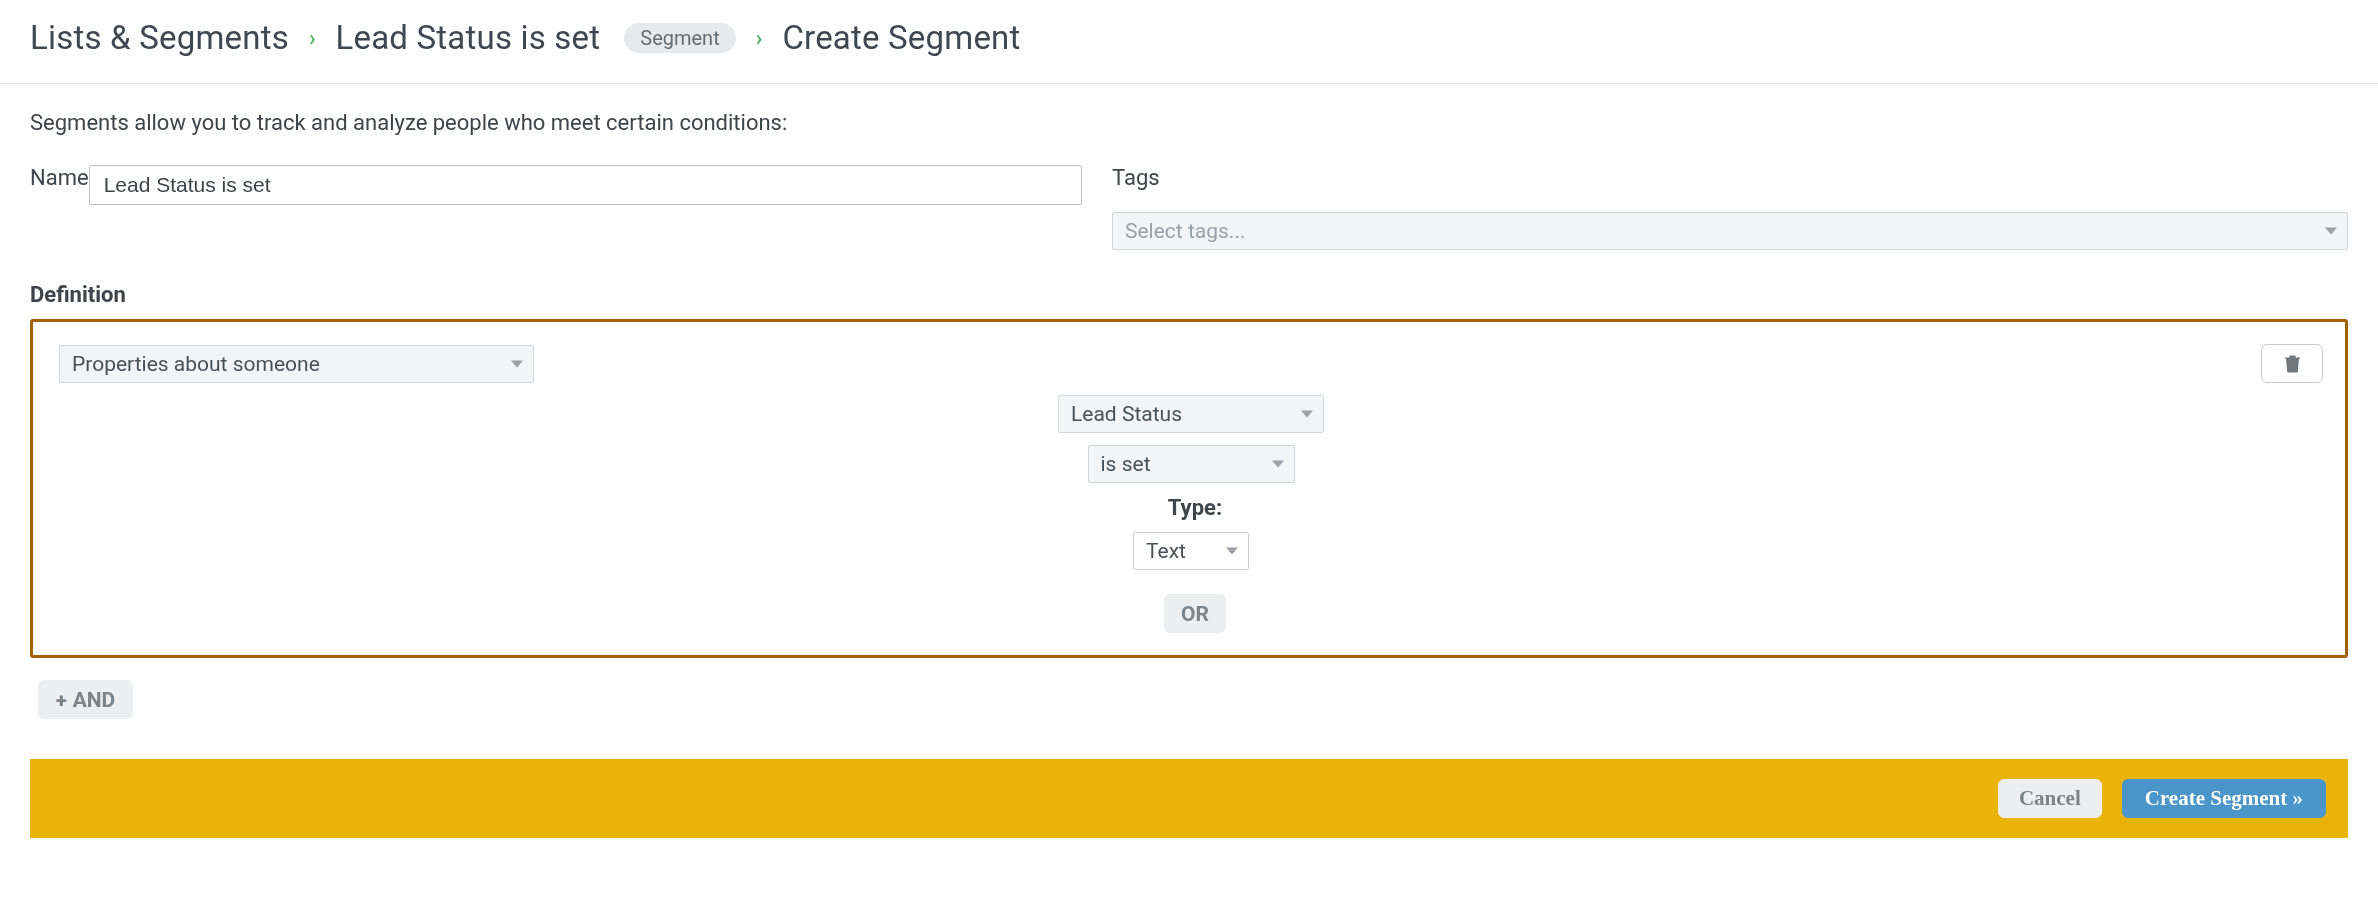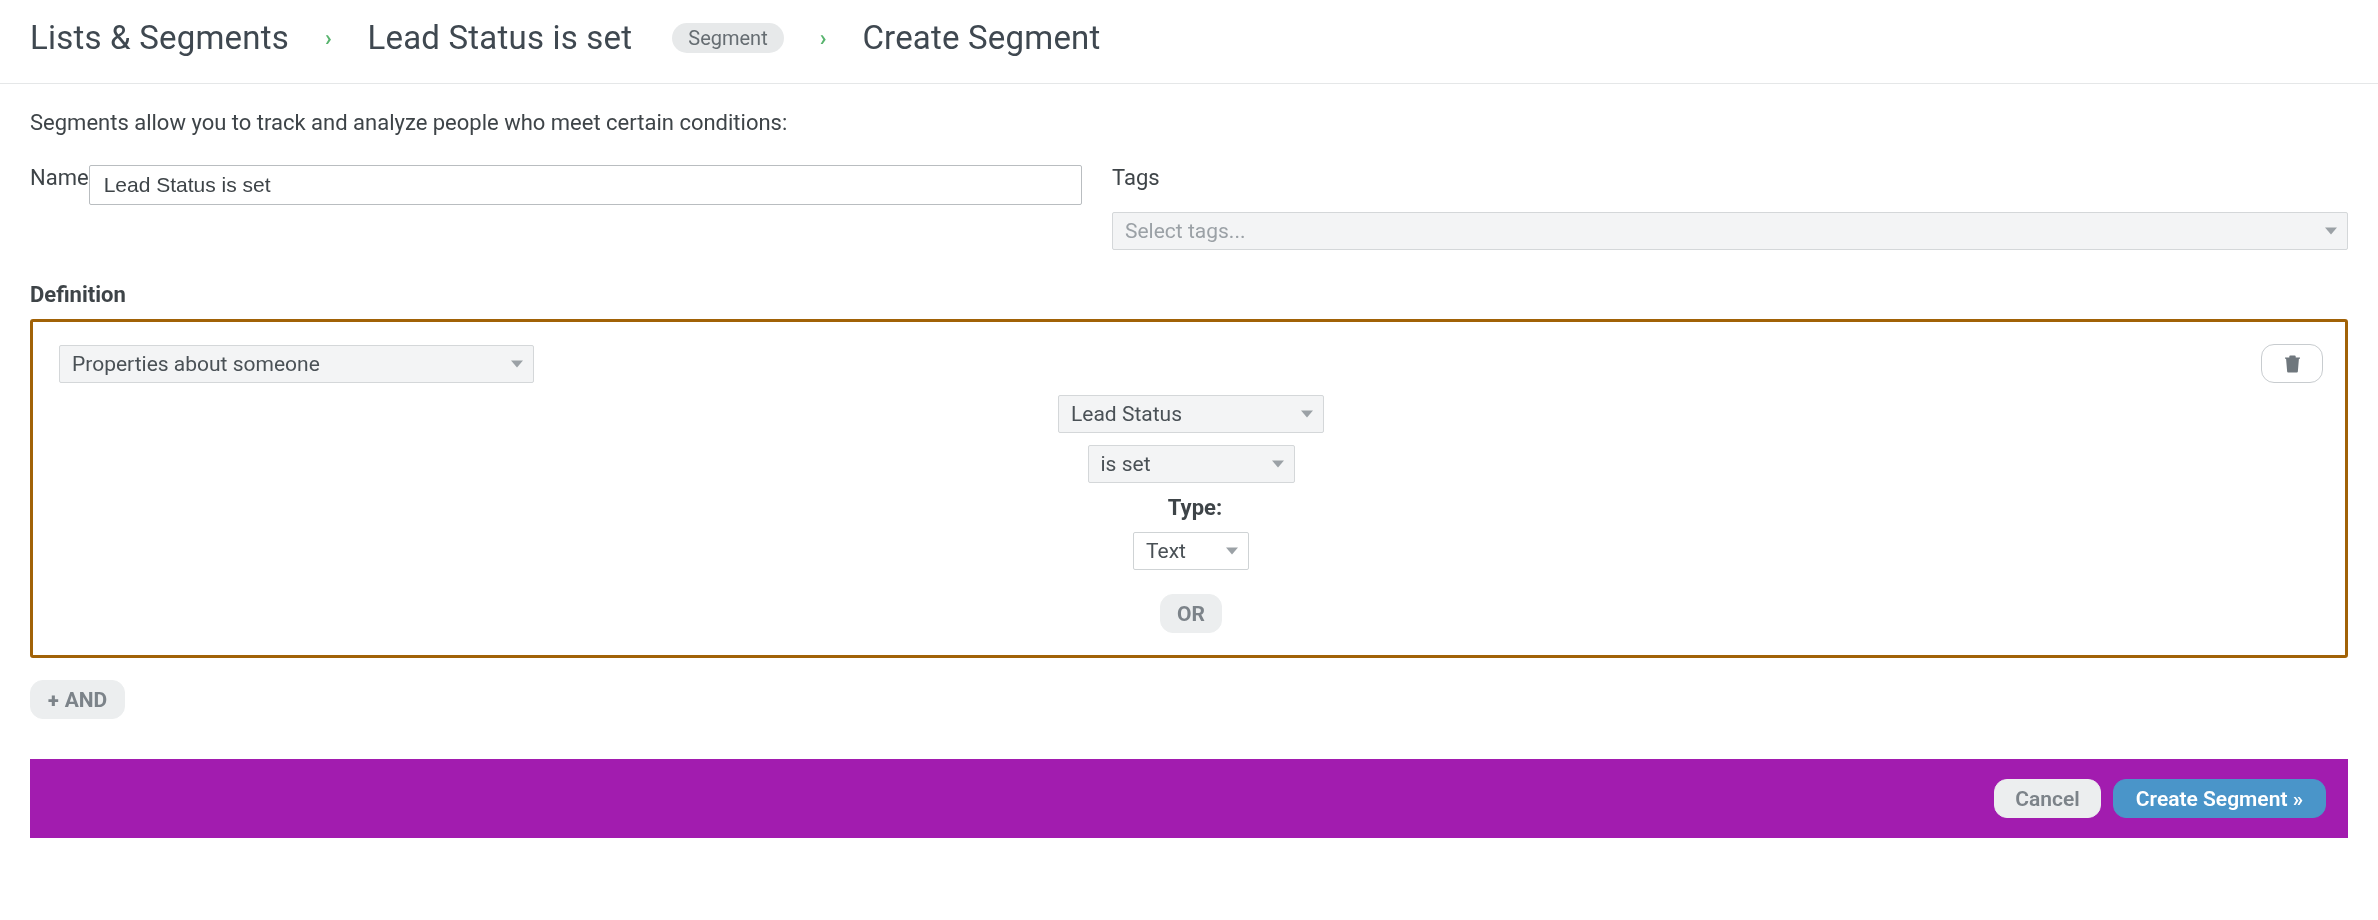--- a/index.html
+++ b/index.html
@@ -5,21 +5,21 @@
   * { box-sizing: border-box; margin: 0; padding: 0; }
   body {
     font-family: -apple-system, BlinkMacSystemFont, "Segoe UI", Roboto, Helvetica, Arial, sans-serif;
     background: #fff;
     color: #3a3f44;
     width: 2378px;
   }
   .breadcrumb {
     display: flex;
     align-items: center;
-    gap: 34px;
+    gap: 18px;
     padding: 18px 30px 26px 30px;
     font-size: 33px;
     font-weight: 400;
     color: #3f4850;
     border-bottom: 1px solid #e5e7e8;
   }
   .breadcrumb .crumb {
     color: #3f4850;
     letter-spacing: 0.2px;
   }
@@ -143,25 +143,26 @@
     color: #3e4448;
     padding-left: 8px;
   }
   .type-select { width: 116px; }
   .spacer { flex: 1; }
   .btn {
     display: inline-flex;
     align-items: center;
     justify-content: center;
     height: 39px;
-    border-radius: 13px;
+    border-radius: 6px;
     font-size: 21px;
     cursor: pointer;
     border: 1px solid transparent;
     user-select: none;
+    margin-left: 8px;
   }
   .btn-trash {
     width: 62px;
     background: #fff;
     border: 1px solid #c8cccf;
     color: #6f777d;
   }
   .btn-or {
     width: 62px;
     background: #eceeef;
@@ -175,26 +176,27 @@
     font-weight: 700;
     padding: 0 17px;
     border: 1px solid #eceeef;
   }
   .btn-and .plus {
     font-size: 20px;
     margin-right: 6px;
     font-weight: 900;
   }
   .footer-bar {
-    background: #a21caf;
+    background: #eab308;
     padding: 20px 22px;
     display: flex;
     justify-content: flex-end;
     gap: 12px;
     margin-top: 40px;
+    font-family: Liberation Serif, serif;
   }
   .btn-cancel {
     background: #eceeef;
     color: #7c8389;
     font-weight: 600;
     padding: 0 20px;
     border: 1px solid #eceeef;
   }
   .btn-primary {
     background: #4a95c9;

